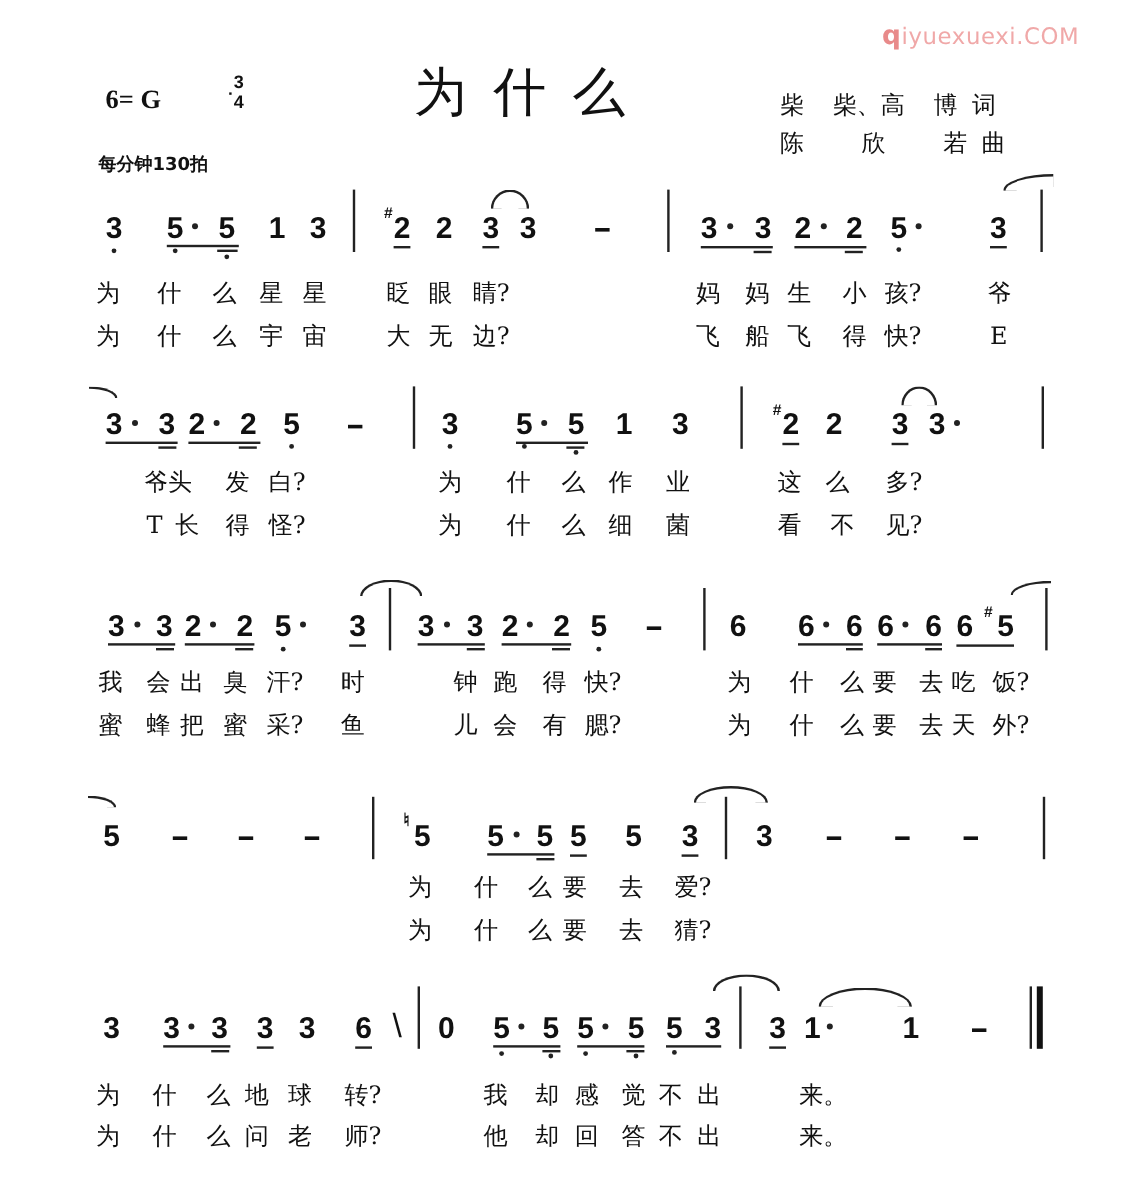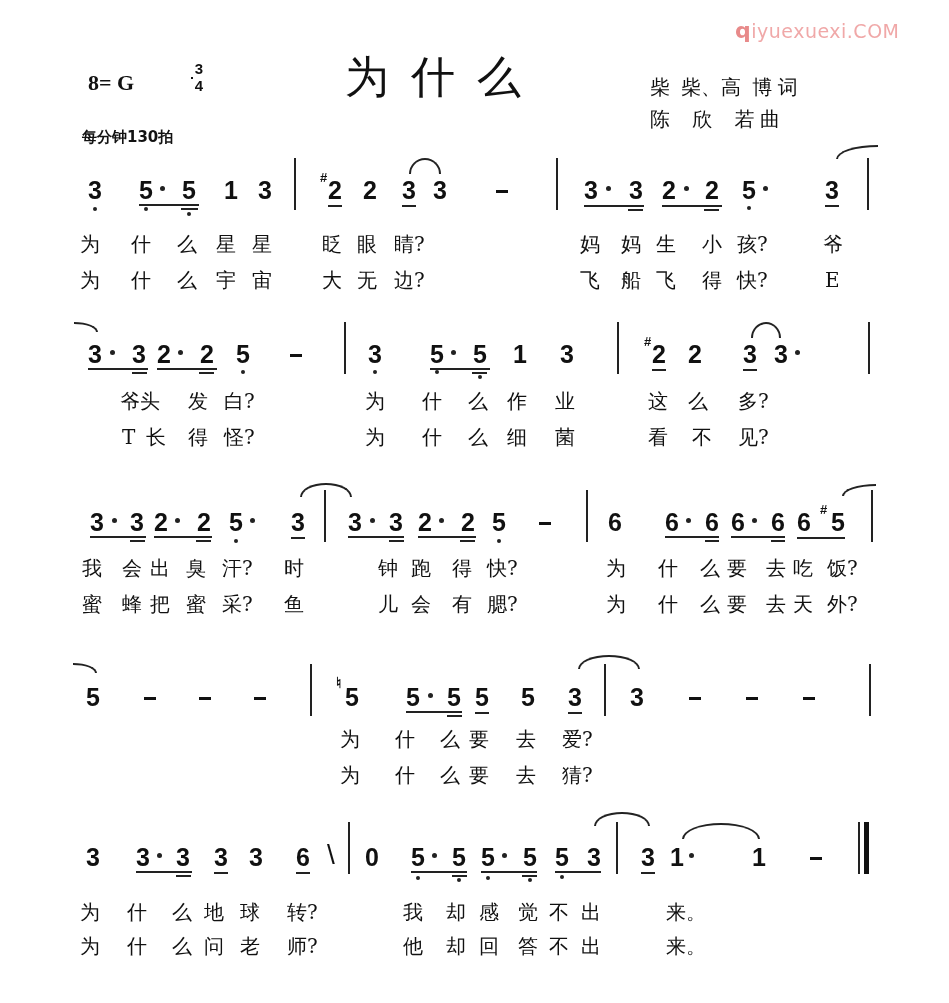--- a/index.html
+++ b/index.html
@@ -4,40 +4,40 @@
   <style>
     html, body { margin: 0; padding: 0; background: #ffffff; }
     body { width: 949px; height: 1003px; position: relative; overflow: hidden;
            font-family: "DejaVu Sans", sans-serif; color: #111; }
     .abs { position: absolute; }
     .title { left: 345px; top: 48px; font-size: 44px; letter-spacing: 22px; font-family: "DejaVu Sans", sans-serif; font-weight: normal; }
     .key { left: 88px; top: 70px; font-size: 22px; font-weight: bold; font-family: "Liberation Serif", serif; }
     .timesig { left: 190px; top: 60px; width: 18px; text-align: center; font-weight: bold; font-size: 15px; line-height: 17px; font-family: "Liberation Sans", sans-serif; }
     .timesig .bar { display:block; height:2px; background:#111; margin: 0 1px; }
     .tempo { left: 82px; top: 128px; font-size: 15px; font-weight: bold; }
-    .credit { font-family: Liberation Sans, sans-serif; font-size: 20px; }
+    .credit { font-family: Liberation Mono, monospace; font-size: 20px; }
     .watermark { left: 735px; top: 18px; font-size: 19px; color: #f0a8a8; font-family: "DejaVu Sans", sans-serif; letter-spacing: 0.5px; }
     .watermark .q { font-weight: bold; color: #e88a8a; font-size: 22px; }
 
     .note { position: absolute; font-family: "Liberation Sans", sans-serif; font-weight: bold; font-size: 25px; line-height: 28px; width: 18px; text-align: center; }
     .dash { position: absolute; width: 12px; height: 3px; background: #111; }
     .bar { position: absolute; width: 2px; background: #222; }
     .ul { position: absolute; height: 2px; background: #222; }
     .dot { position: absolute; width: 4px; height: 4px; border-radius: 50%; background: #222; }
     .aug { position: absolute; width: 5px; height: 5px; border-radius: 50%; background: #222; }
     .tie { position: absolute; border: 2px solid #222; border-bottom: none; border-radius: 50% 50% 0 0 / 100% 100% 0 0; }
     .acc { position: absolute; font-size: 13px; font-weight: bold; font-family: "Liberation Sans", sans-serif; }
     .lyric { position: absolute; font-family: "DejaVu Serif", serif; font-size: 20px; line-height: 24px; }
   </style>
 </head>
 <body>
 
 <div class="abs watermark"><span class="q">q</span><span>iyuexuexi.COM</span></div>
 
-<div class="abs key">8= G</div>
+<div class="abs key">6= G</div>
 <div class="abs timesig">
   <span>3</span>
   <span class="bar"></span>
   <span>4</span>
 </div>
 <div class="abs title">为什么</div>
 <div class="abs tempo">每分钟130拍</div>
 <div class="abs credit" style="left:650px; top:74px; white-space:pre;">柴  柴、高  博 词</div>
 <div class="abs credit" style="left:650px; top:106px; white-space:pre;">陈    欣    若 曲</div>
 

